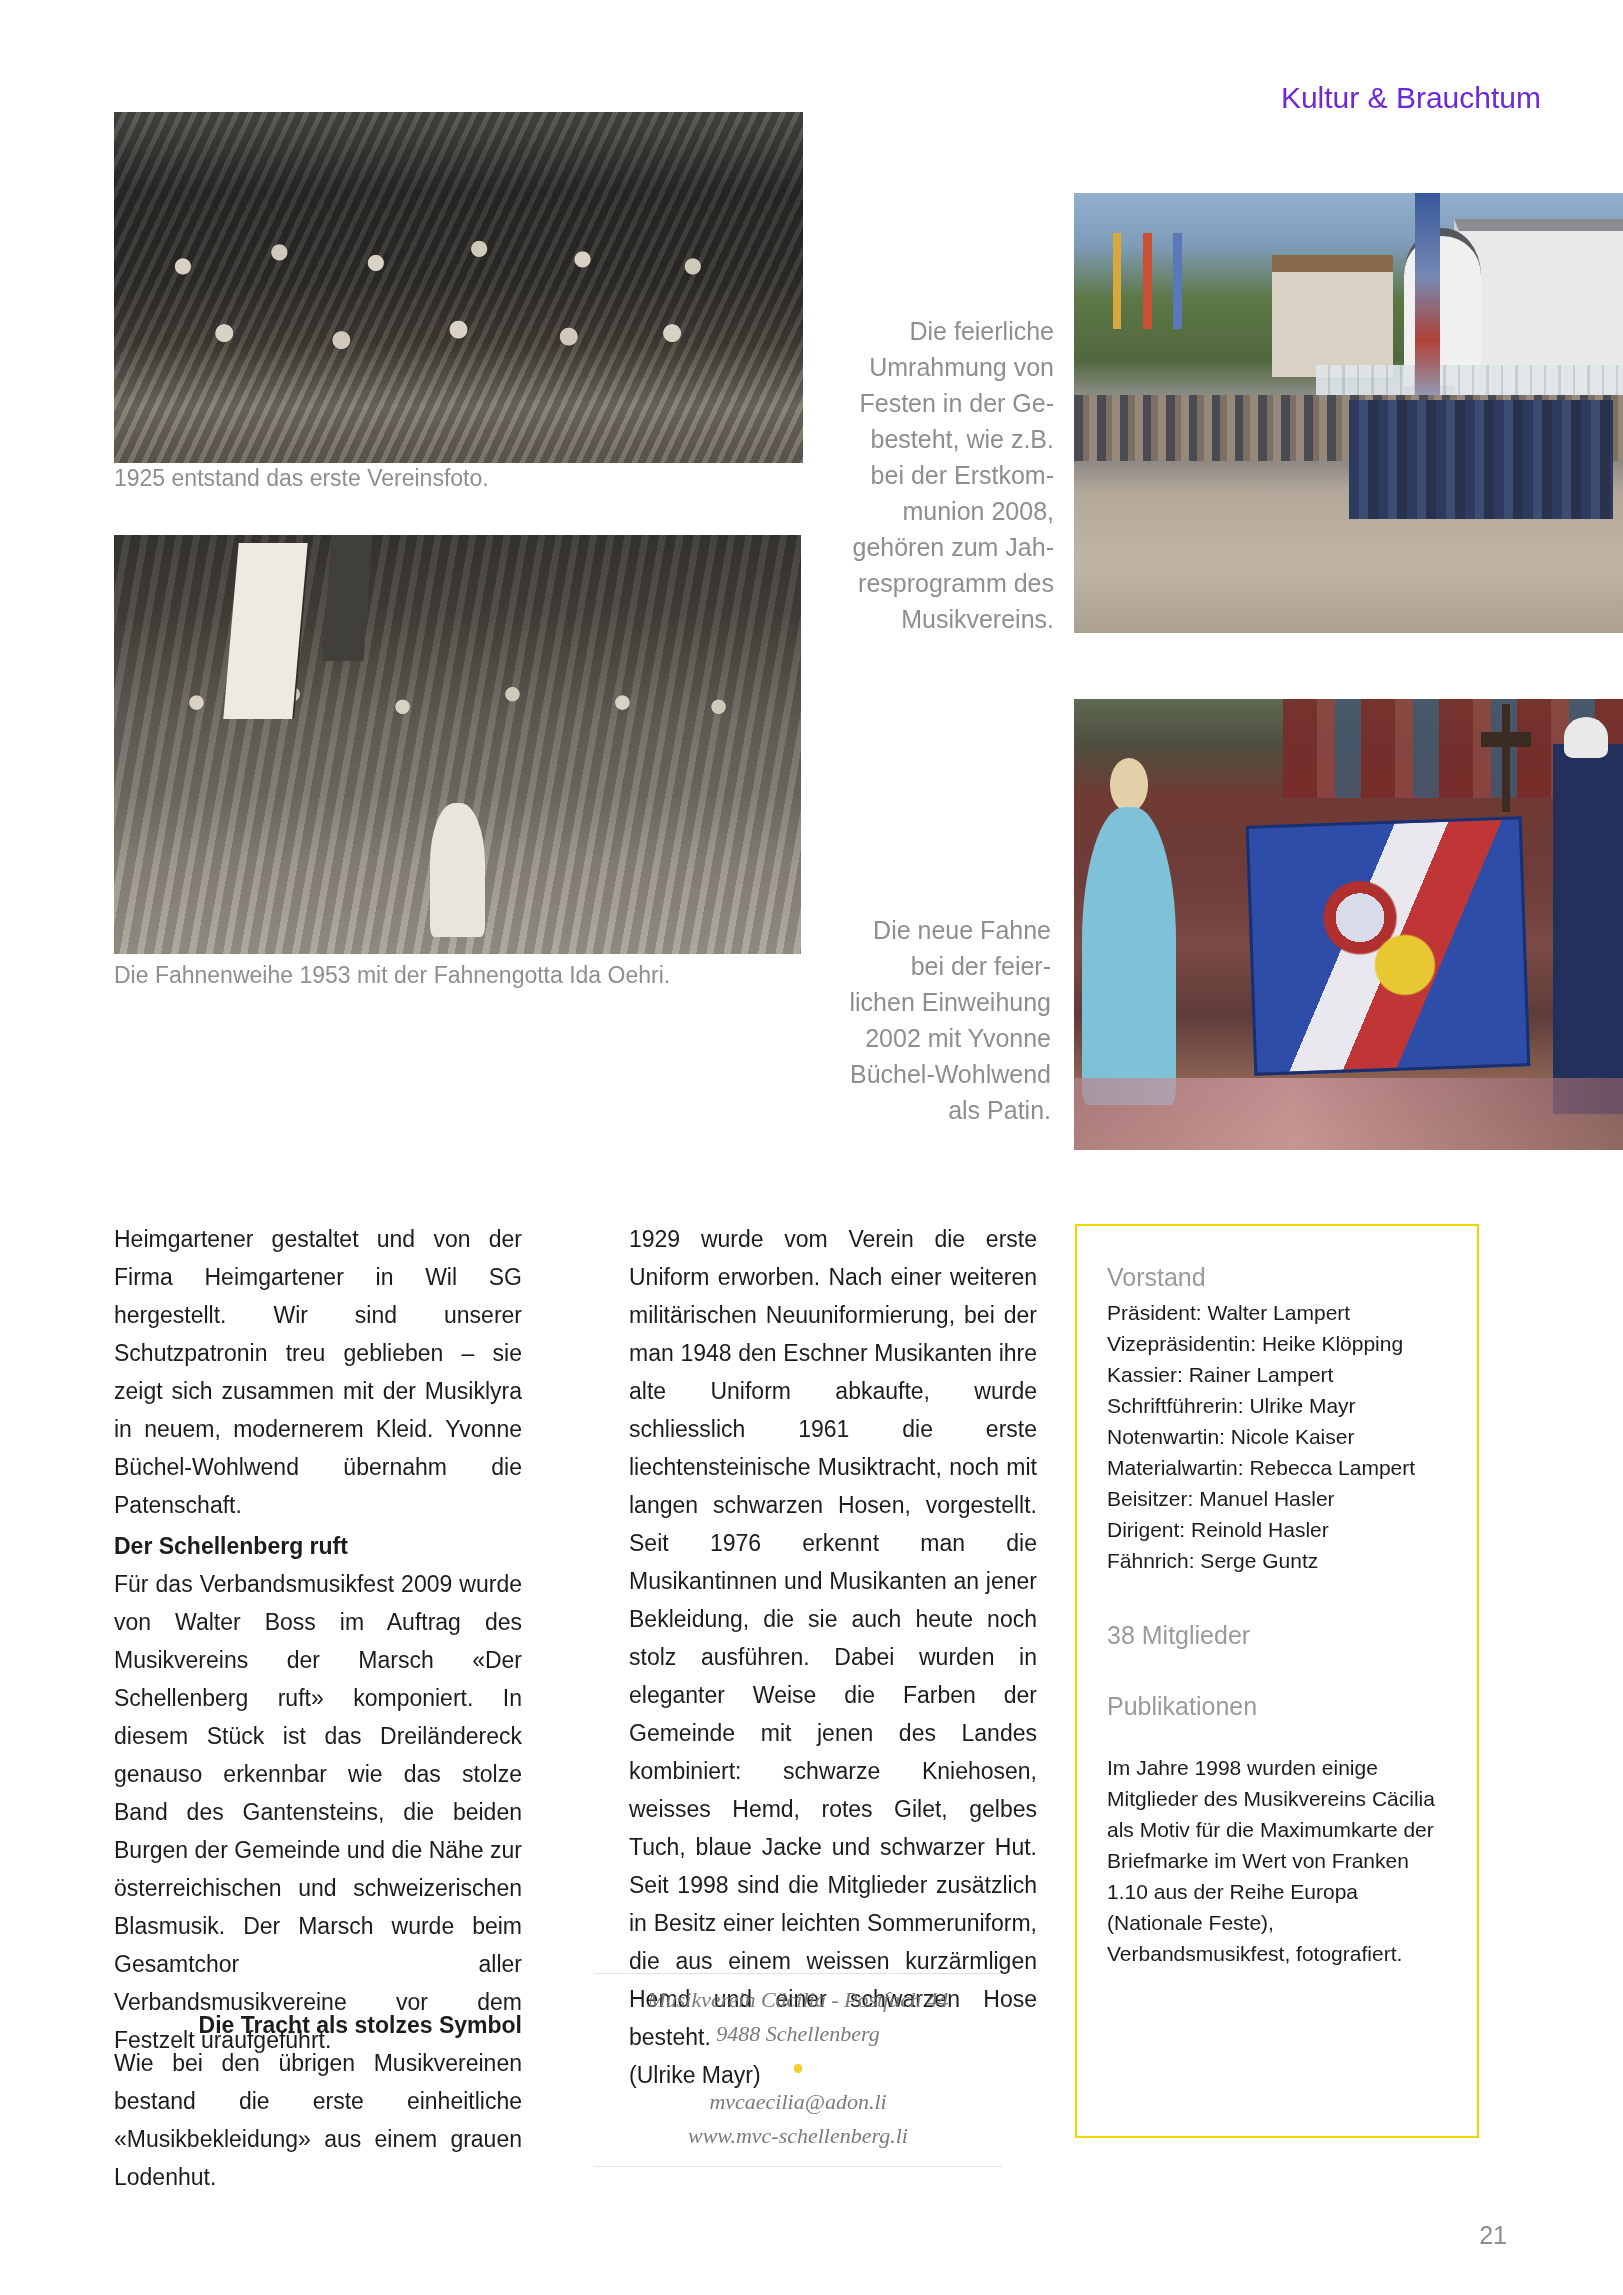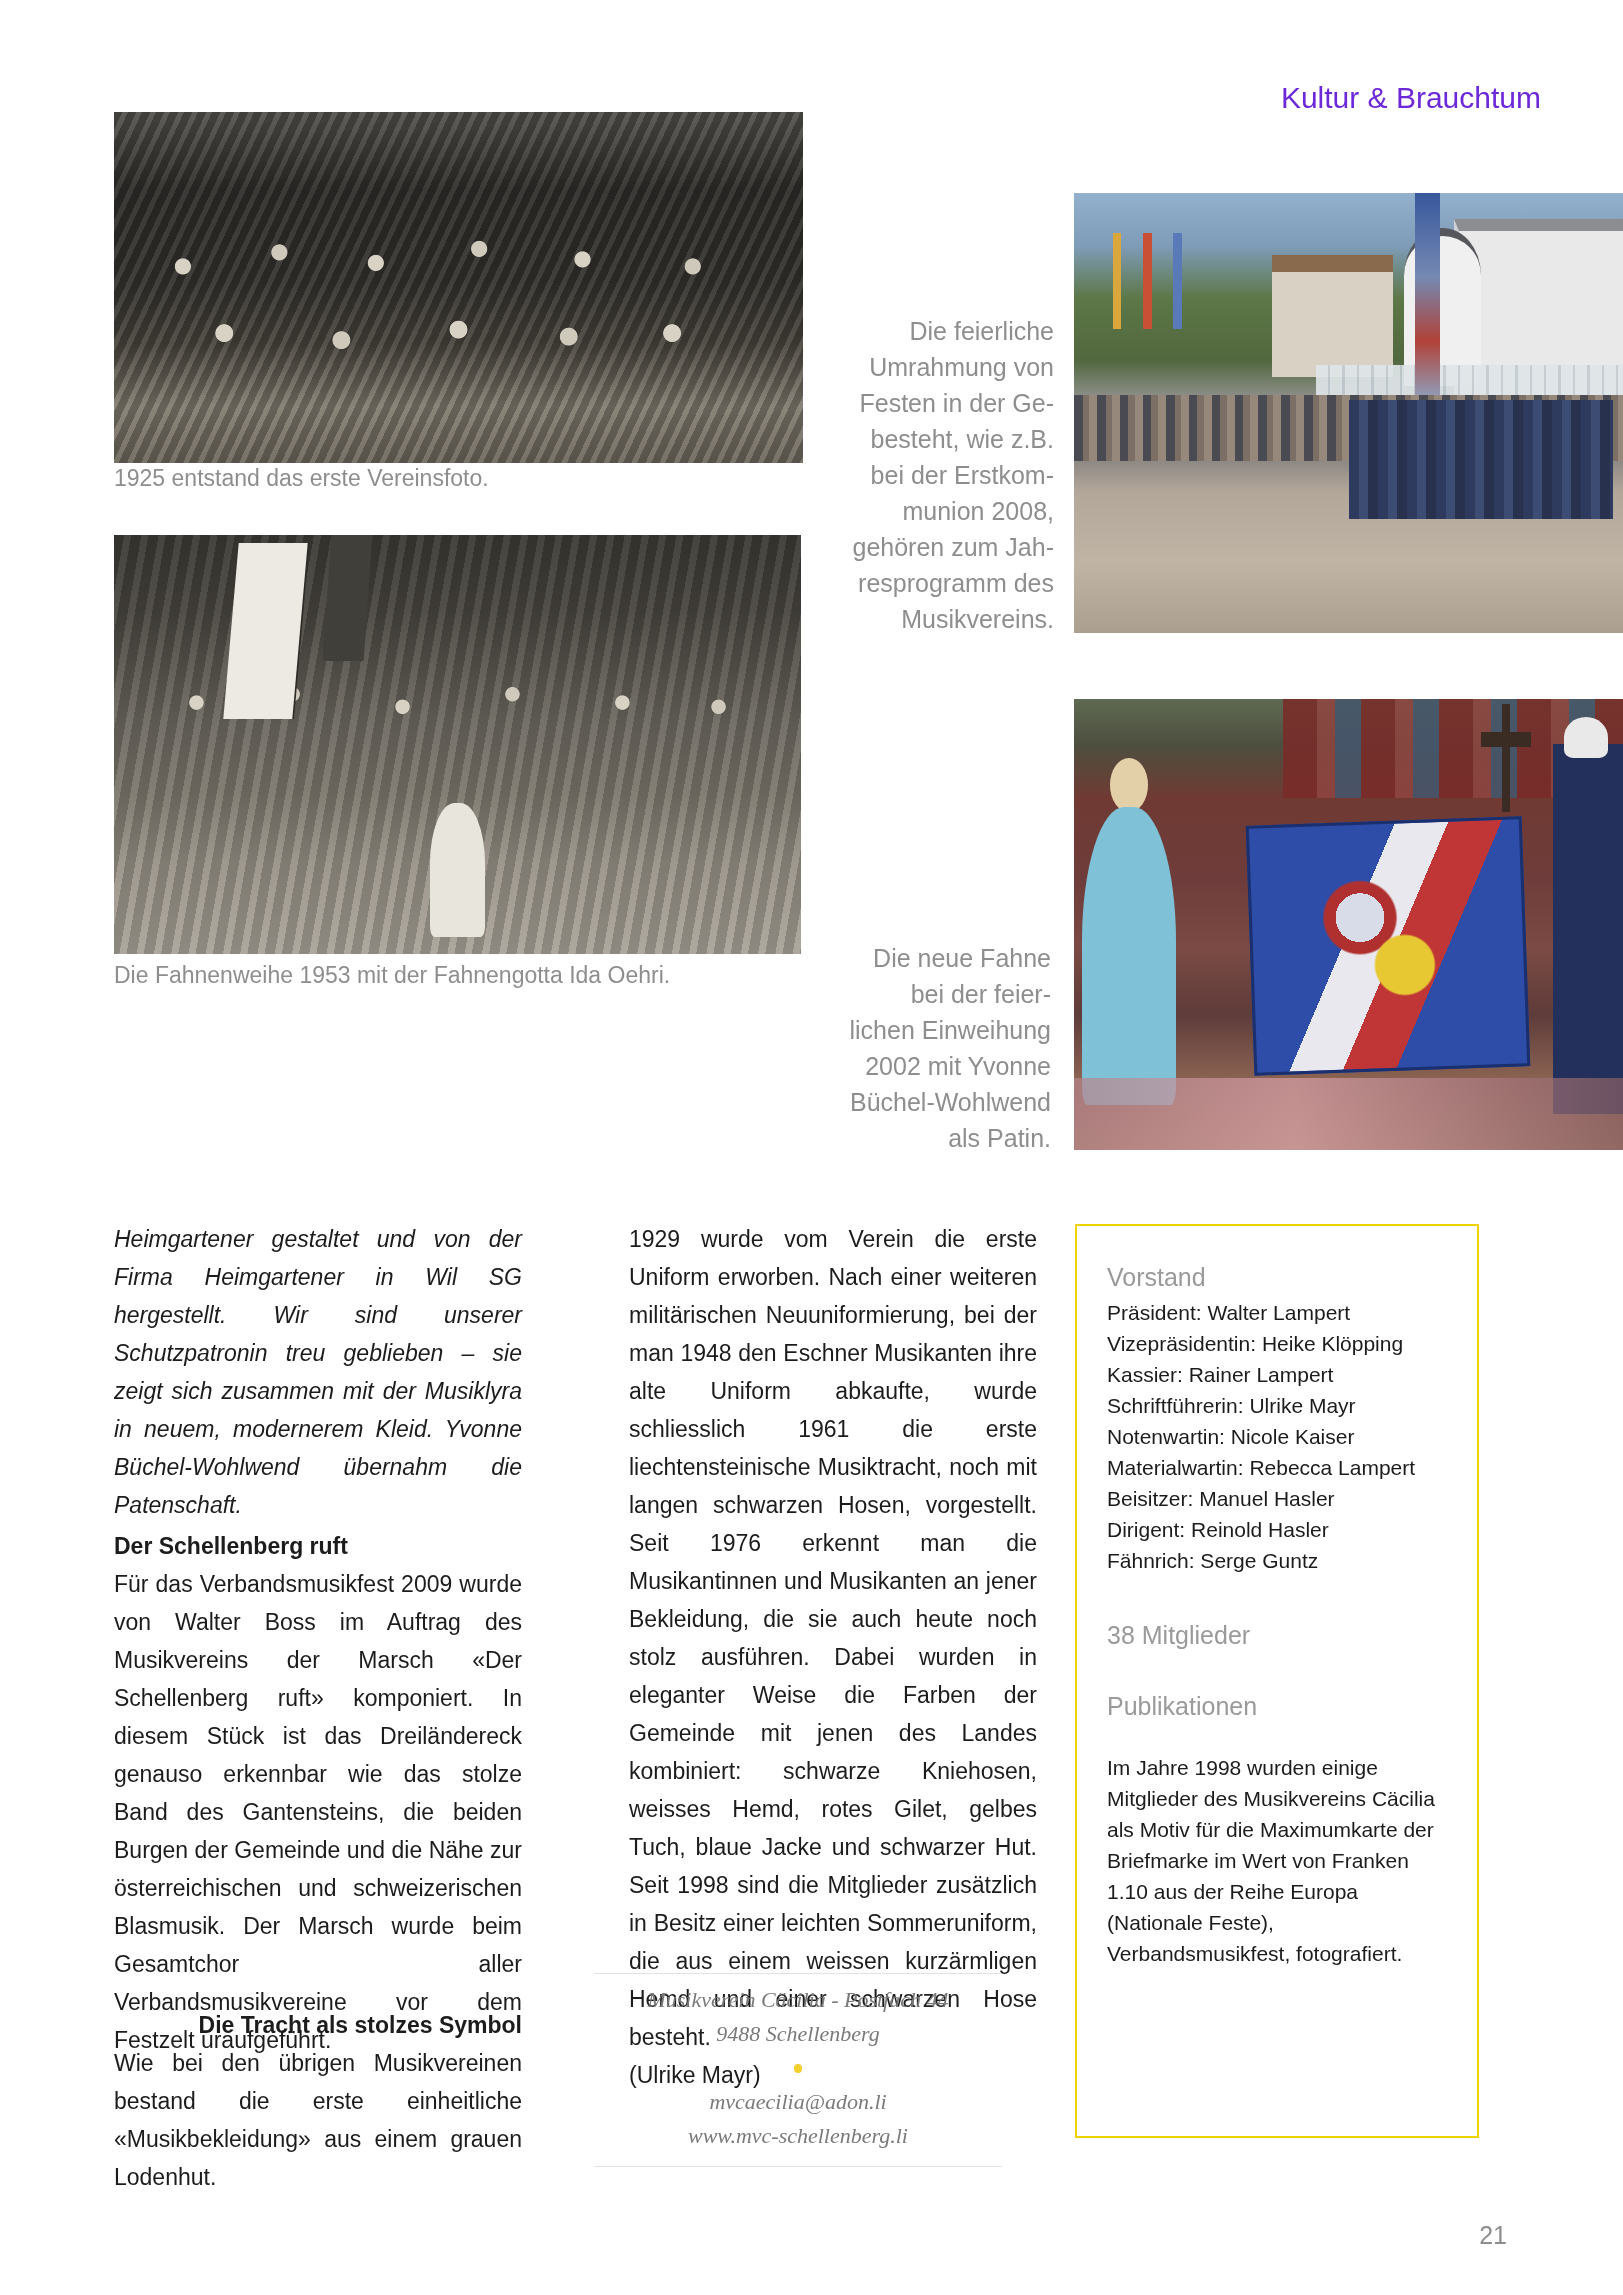--- a/index.html
+++ b/index.html
@@ -82,27 +82,27 @@
   .plume-hat{position:absolute;right:3%;top:4%;width:8%;height:9%;background:#e9e9e9;border-radius:50% 50% 20% 20%;}
   .pink-carpet{position:absolute;bottom:0;left:0;width:100%;height:16%;
       background:linear-gradient(90deg,#b5838a,#d8a0a8 40%,#8a5f63);opacity:.7;}
 
   
   .caption{color:#8e8e8e;font-size:23px;line-height:27px;}
   .cap-a{left:114px;top:465px;width:643px;}
   .cap-b{left:114px;top:962px;width:659px;}
   .sidetext{color:#8e8e8e;font-size:25px;line-height:36px;text-align:right;}
   .st1{top:313px;right:569px;width:262px;}
-  .st2{top:940px;right:572px;width:262px;}
+  .st2{top:912px;right:572px;width:262px;}
 
   
   .bodytext{font-size:23px;line-height:38px;text-align:justify;hyphens:auto;}
   .col1{left:114px;width:408px;}
   .col2{left:629px;width:408px;}
-  .p1{top:1220px;font-style:italic;}
+  .p1{top:1220px;}
   .h1{top:1527px;font-weight:bold;text-align:left;}
   .p2{top:1565px;}
   .h2{top:2006px;font-weight:bold;text-align:right;}
   .p3{top:2044px;}
   .c2p{top:1220px;}
   .byline{text-align:left;}
 
   
   .contact{left:594px;top:1973px;width:408px;text-align:center;
       border-top:1.7px solid #e2e2e2;border-bottom:1.7px solid #e2e2e2;

